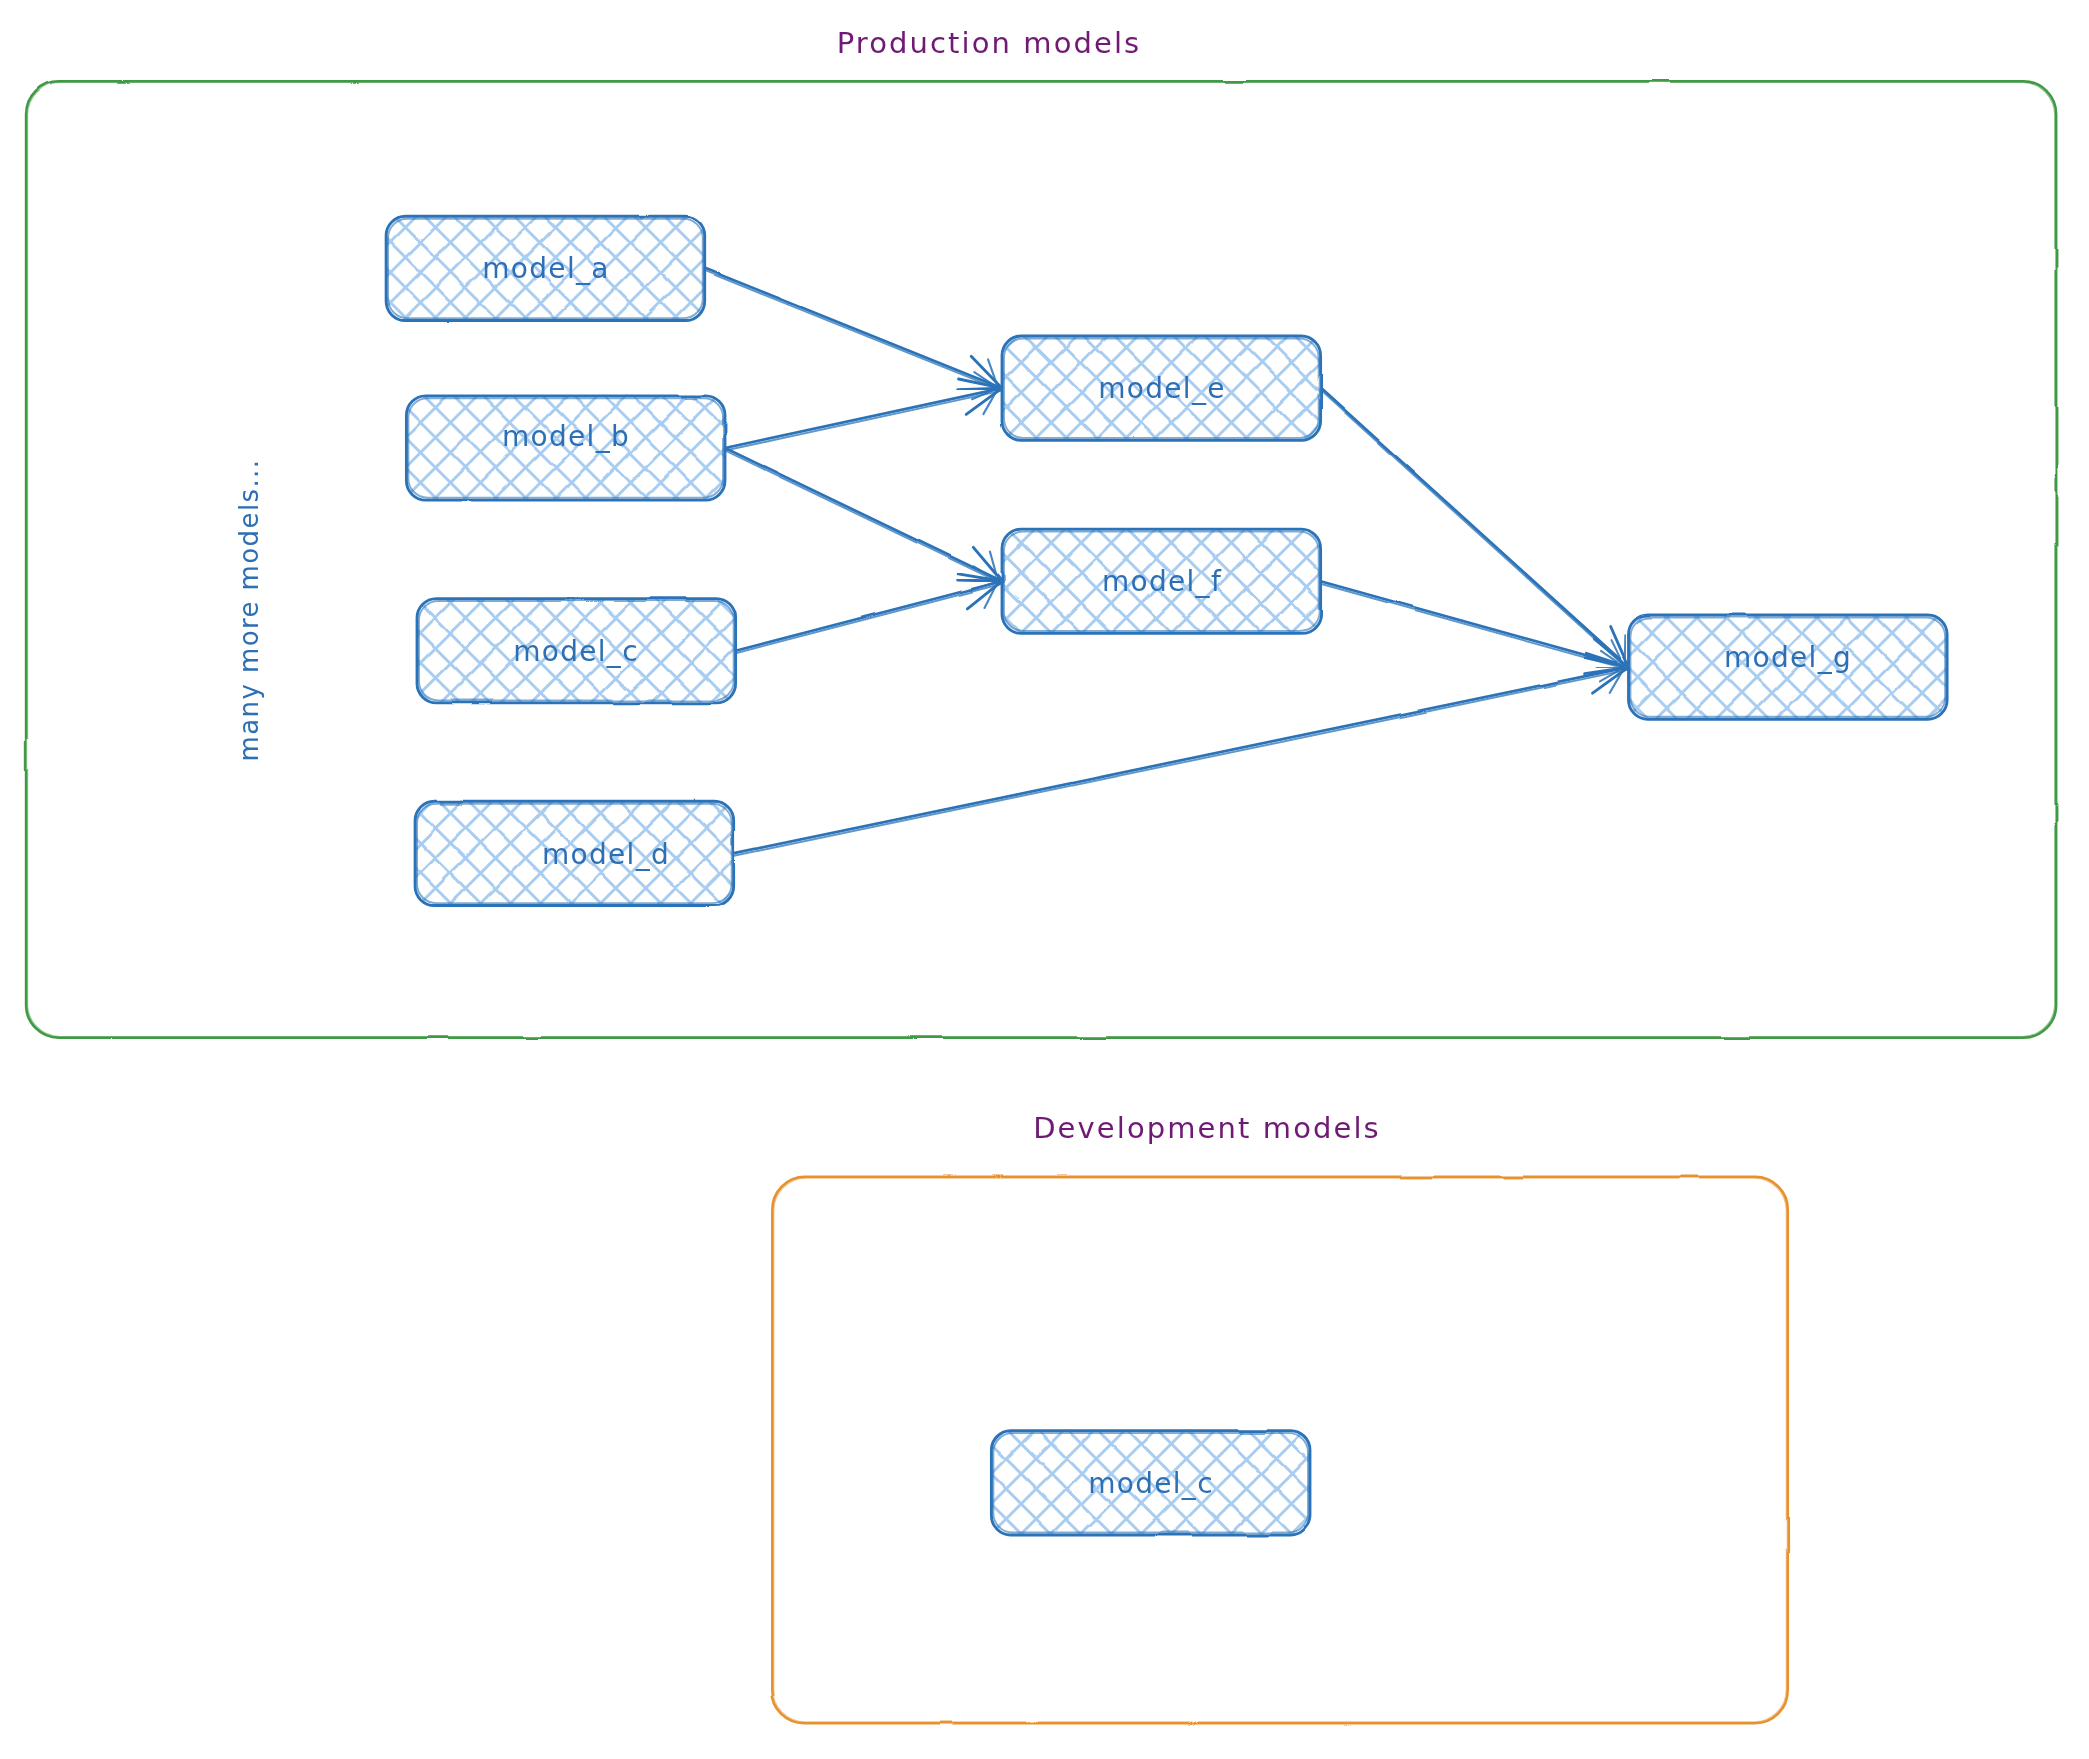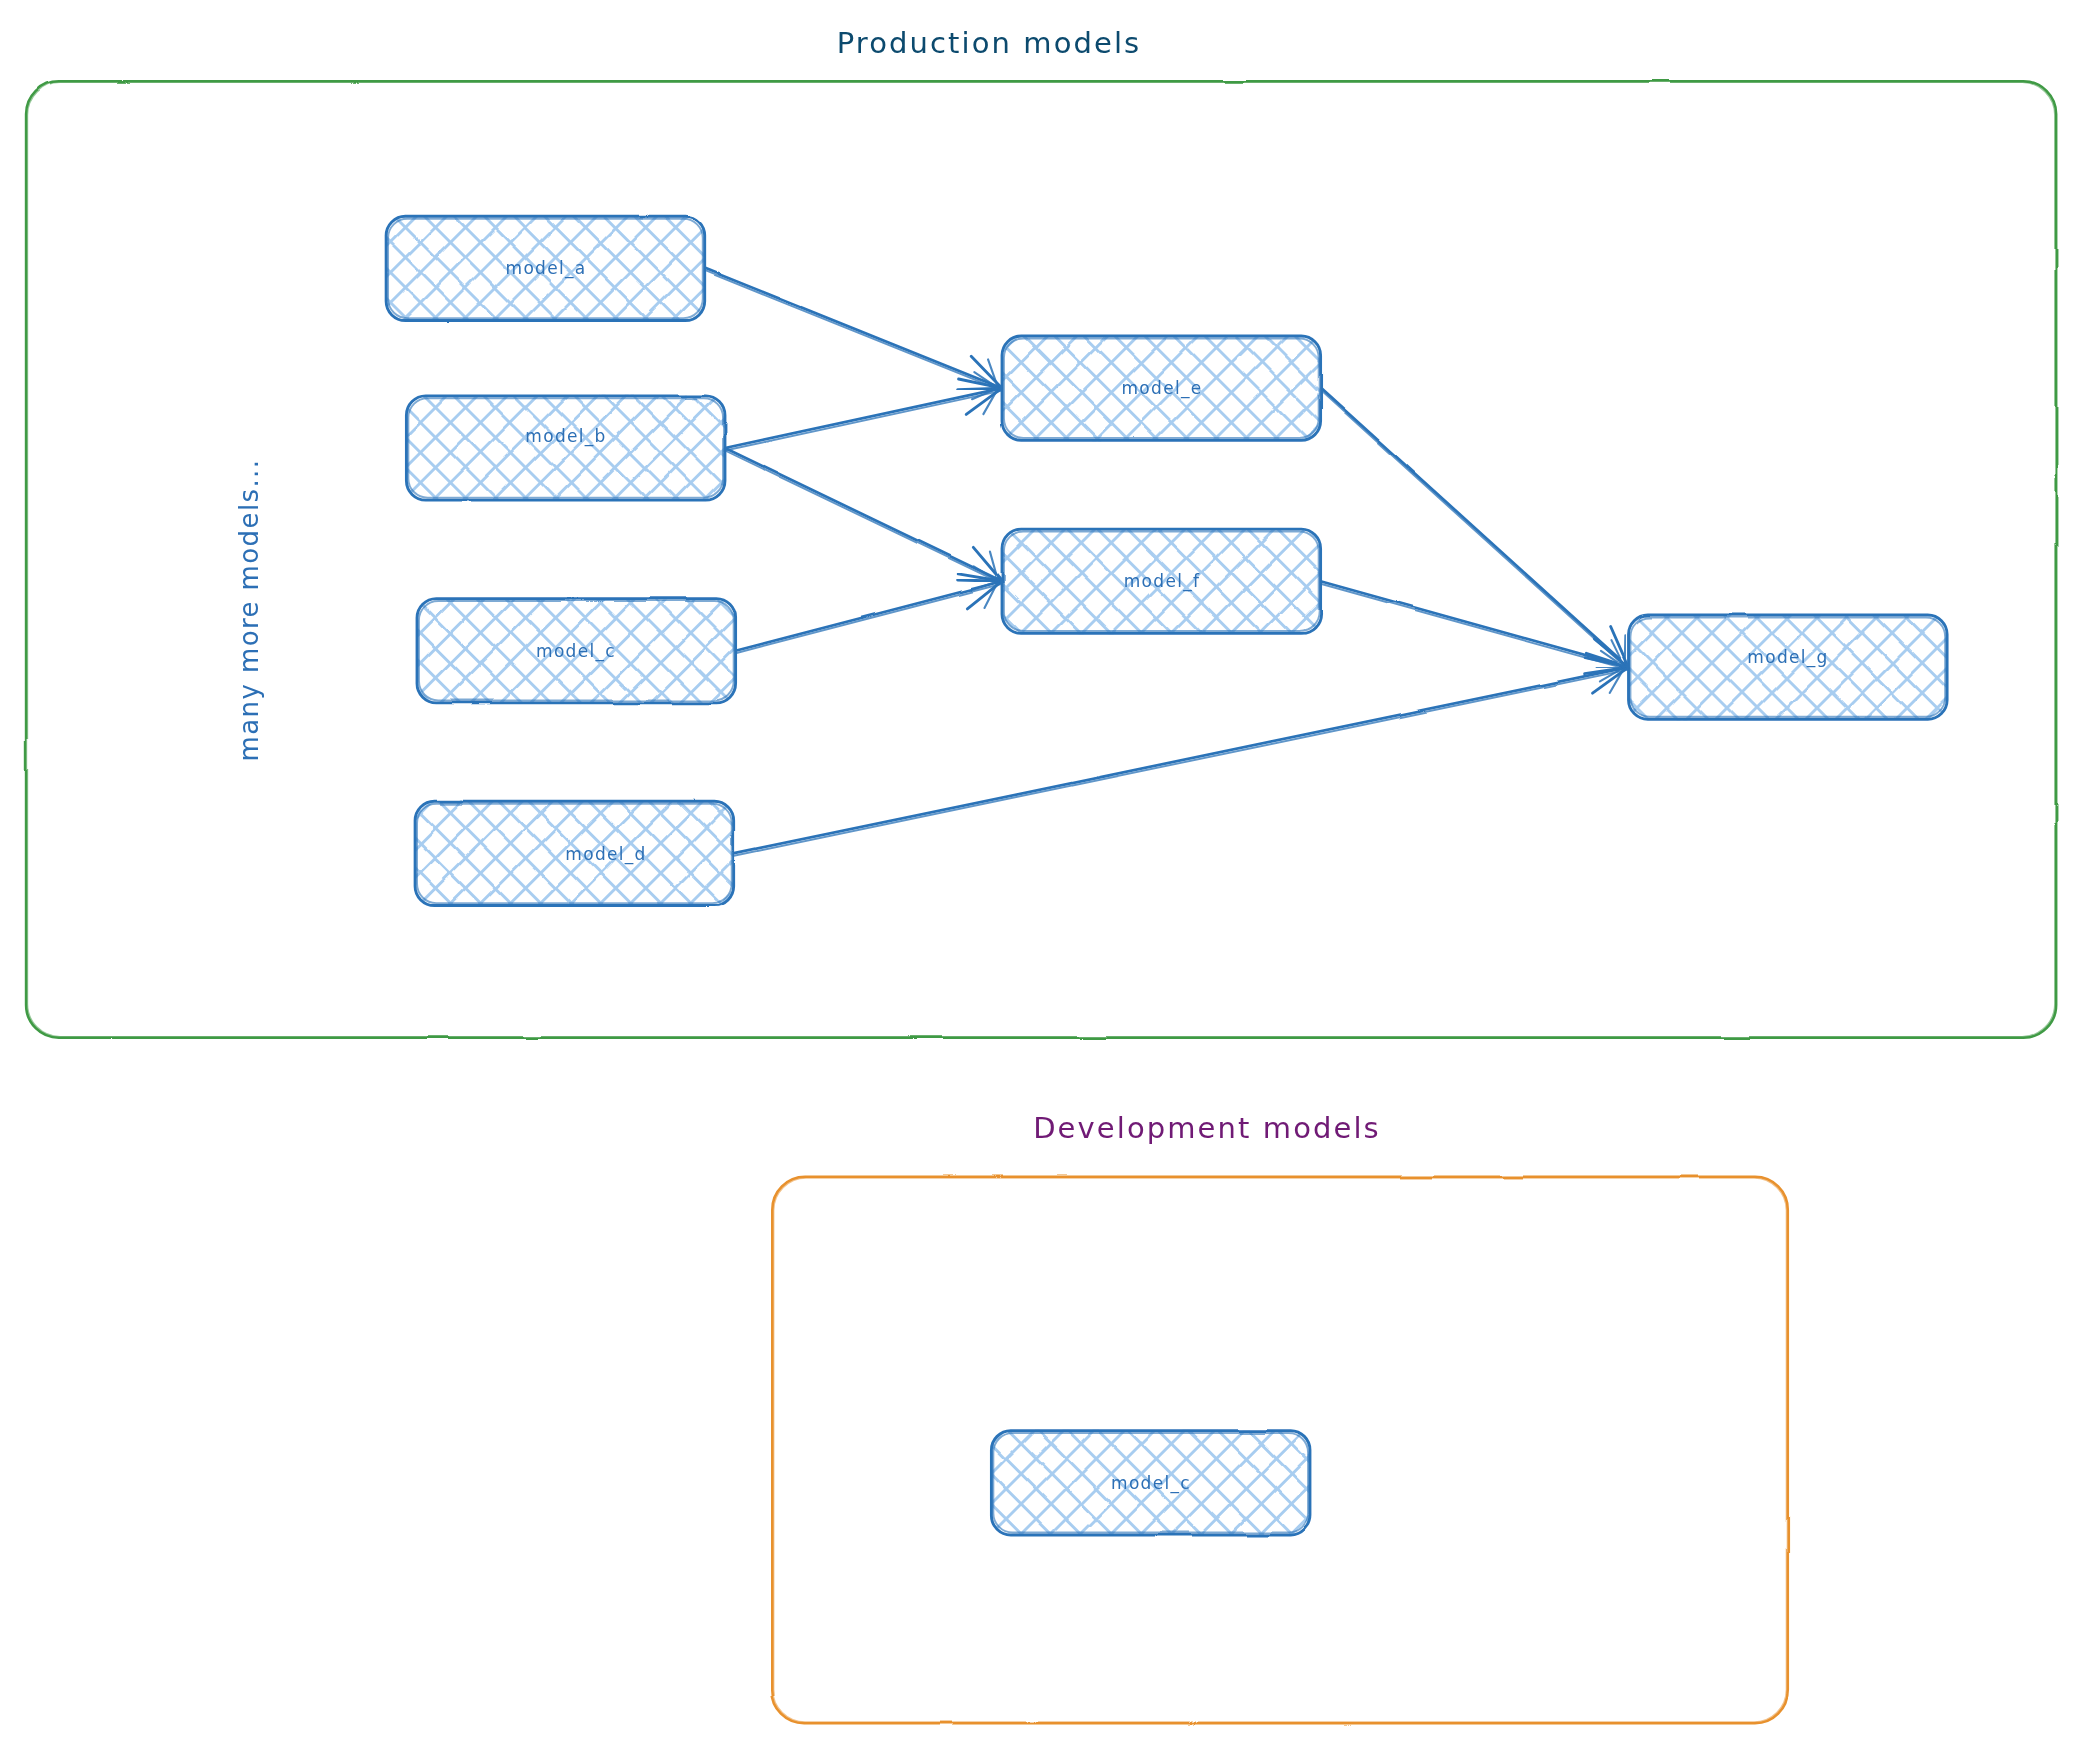--- a/index.html
+++ b/index.html
@@ -22,27 +22,27 @@
   }
   .grp-title {
     position: absolute;
     font-family: "DejaVu Sans", sans-serif;
     font-size: 29px;
     letter-spacing: 2.1px;
     white-space: nowrap;
     transform: translateX(-50%);
     pointer-events: none;
   }
-  #prod-title { color: #0c4a6e; left: 989px; top: 26px; }
+  #prod-title { color: #701a75; left: 989px; top: 26px; }
   #dev-title  { color: #701a75; left: 1207px; top: 1111px; }
 
   .node-label {
     position: absolute;
     font-family: "DejaVu Sans", sans-serif;
-    font-size: 17px;
+    font-size: 28px;
     letter-spacing: 1.3px;
     color: #2c6fb5;
     white-space: nowrap;
     transform: translate(-50%, -50%);
     pointer-events: none;
   }
   #side-label {
     position: absolute;
     left: 249px;
     top: 610px;

